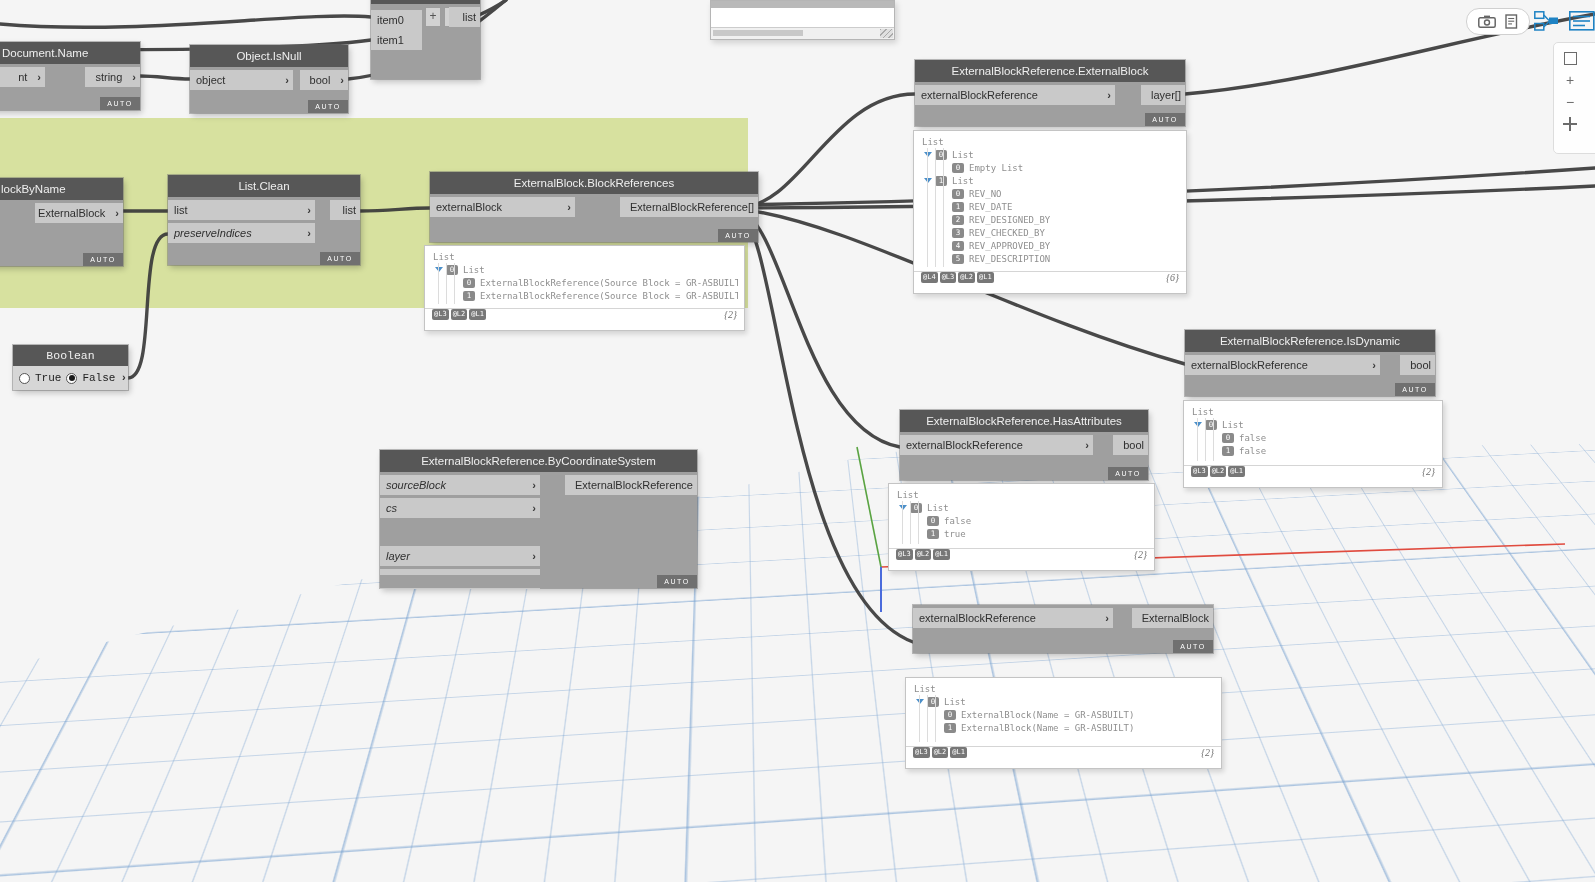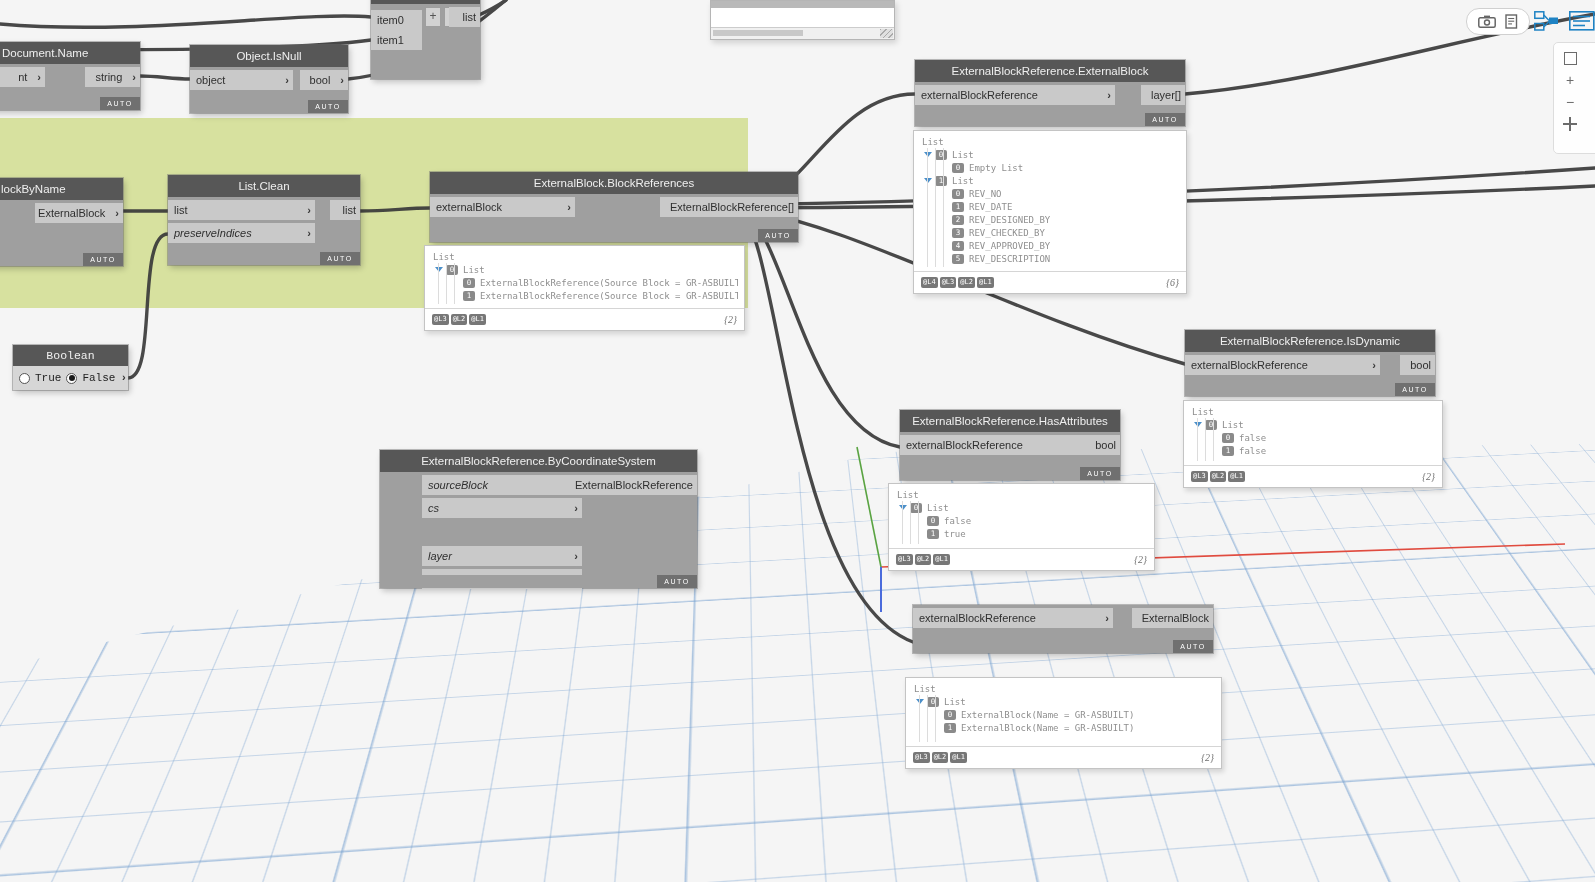--- a/index.html
+++ b/index.html
@@ -71,21 +71,21 @@
   .pv-body{position:relative;padding:4px 6px 6px 0;overflow:hidden;}
   .pv-row{height:13px;display:flex;align-items:center;white-space:nowrap;overflow:hidden;}
   .pv-l0{padding-left:8px;}
   .pv-l1{padding-left:10px;}
   .pv-l2{padding-left:38px;}
   .pv-arrow{width:0;height:0;border-left:4px solid transparent;border-right:4px solid transparent;
     border-top:5px solid #4b8fc9;margin-right:3px;flex:0 0 auto;}
   .pv-idx{background:#8a8a8a;color:#fff;font-size:7.5px;line-height:10px;padding:0 3px;border-radius:2px;
     margin-right:5px;min-width:6px;text-align:center;flex:0 0 auto;}
   .pv-guide{position:absolute;top:17px;bottom:4px;width:1px;background:#dcdcdc;}
-  .pv-foot{border-top:1px solid #d5d5d5;height:21px;display:flex;align-items:center;padding:0 7px;gap:16px;}
+  .pv-foot{border-top:1px solid #d5d5d5;height:21px;display:flex;align-items:flex-start;padding:0 7px;gap:16px;}
   .pv-foot-levels{display:flex;gap:2px;}
   .pv-lvl-badge{background:#777;color:#fff;font-size:7px;line-height:9px;padding:1px 2px;border-radius:2px;
     font-family:"DejaVu Sans Mono",monospace;}
   .pv-count{margin-left:auto;font-style:italic;color:#707070;font-size:10px;font-family:"Liberation Serif",serif;}
 
   
   .topui{position:absolute;z-index:6;}
   .pill{left:1466px;top:8px;width:62px;height:25px;background:#fff;border:1px solid #d0d0d0;border-radius:13px;
     display:flex;align-items:center;justify-content:center;gap:9px;}
   .blue-icons{left:1534px;top:8px;width:61px;height:26px;display:flex;gap:10px;align-items:center;overflow:hidden;}
@@ -222,21 +222,21 @@
       </div>
       <div class="pout" style="width:30px;box-sizing:border-box;padding-left:4px;">
         <span class="plabel">list</span>
       </div>
     </div>
     <div class="nf">
       <div class="auto">AUTO</div>
     </div>
   </div>
 
-  <div class="node" style="left:430px;top:172px;width:368px;">
+  <div class="node" style="left:430px;top:172px;width:328px;">
     <div class="nh">ExternalBlock.BlockReferences</div>
     <div class="nb" style="height:32px;">
       <div class="pin" style="width:135px;">
         <span class="plabel">externalBlock</span>
         <span class="chev">›</span>
       </div>
       <div class="pout">
         <span class="plabel">ExternalBlockReference[]</span>
       </div>
     </div>
@@ -281,39 +281,39 @@
       </div>
       <div class="pout">
         <span class="plabel">bool</span>
       </div>
     </div>
     <div class="nf">
       <div class="auto">AUTO</div>
     </div>
   </div>
 
-  <div class="node" style="left:900px;top:410px;width:220px;">
+  <div class="node" style="left:900px;top:410px;width:248px;">
     <div class="nh">ExternalBlockReference.HasAttributes</div>
     <div class="nb" style="height:32px;">
       <div class="pin" style="width:183px;">
         <span class="plabel">externalBlockReference</span>
         <span class="chev">›</span>
       </div>
       <div class="pout">
         <span class="plabel">bool</span>
       </div>
     </div>
     <div class="nf">
       <div class="auto">AUTO</div>
     </div>
   </div>
 
   <div class="node" style="left:380px;top:450px;width:317px;">
     <div class="nh">ExternalBlockReference.ByCoordinateSystem</div>
-    <div class="nb" style="height:100px;padding-left:42px;">
+    <div class="nb" style="height:100px;">
       <div class="pin ital" style="width:150px;">
         <span class="plabel">sourceBlock</span>
         <span class="chev">›</span>
       </div>
       <div class="pin ital" style="width:150px;">
         <span class="plabel">cs</span>
         <span class="chev">›</span>
       </div>
       <div class="pin ital" style="width:150px;margin-top:28px;">
         <span class="plabel">layer</span>

